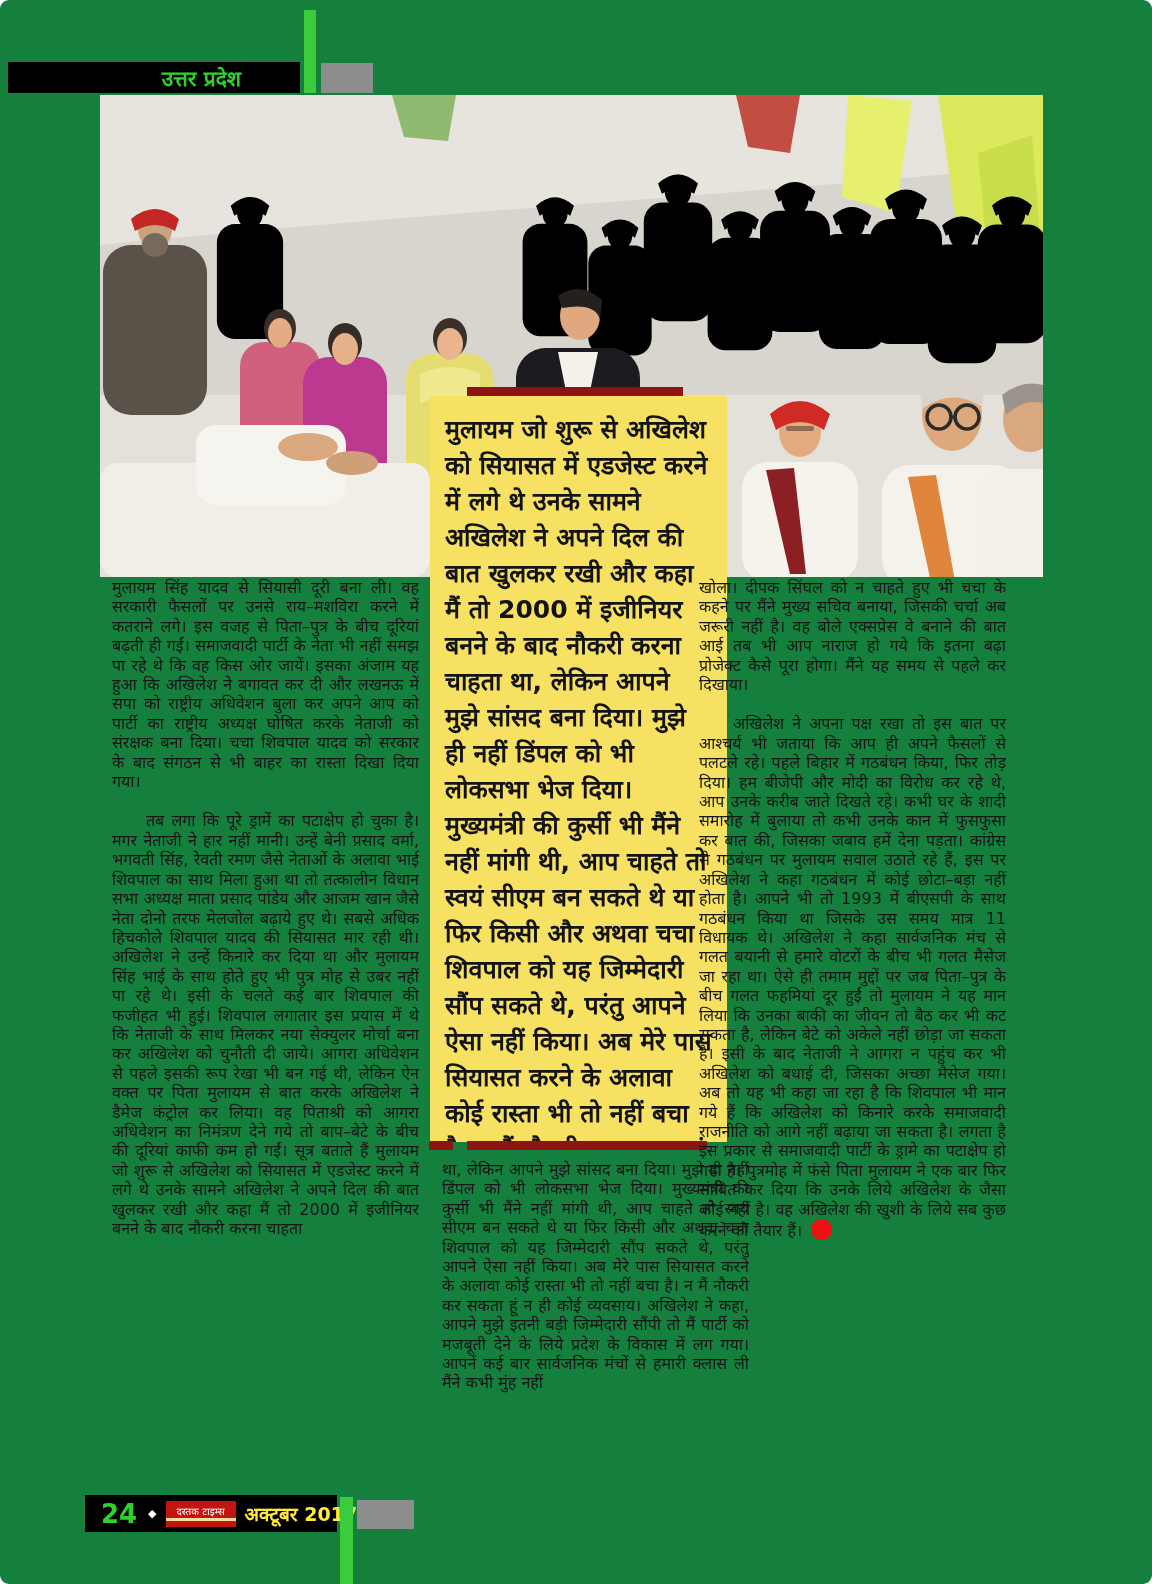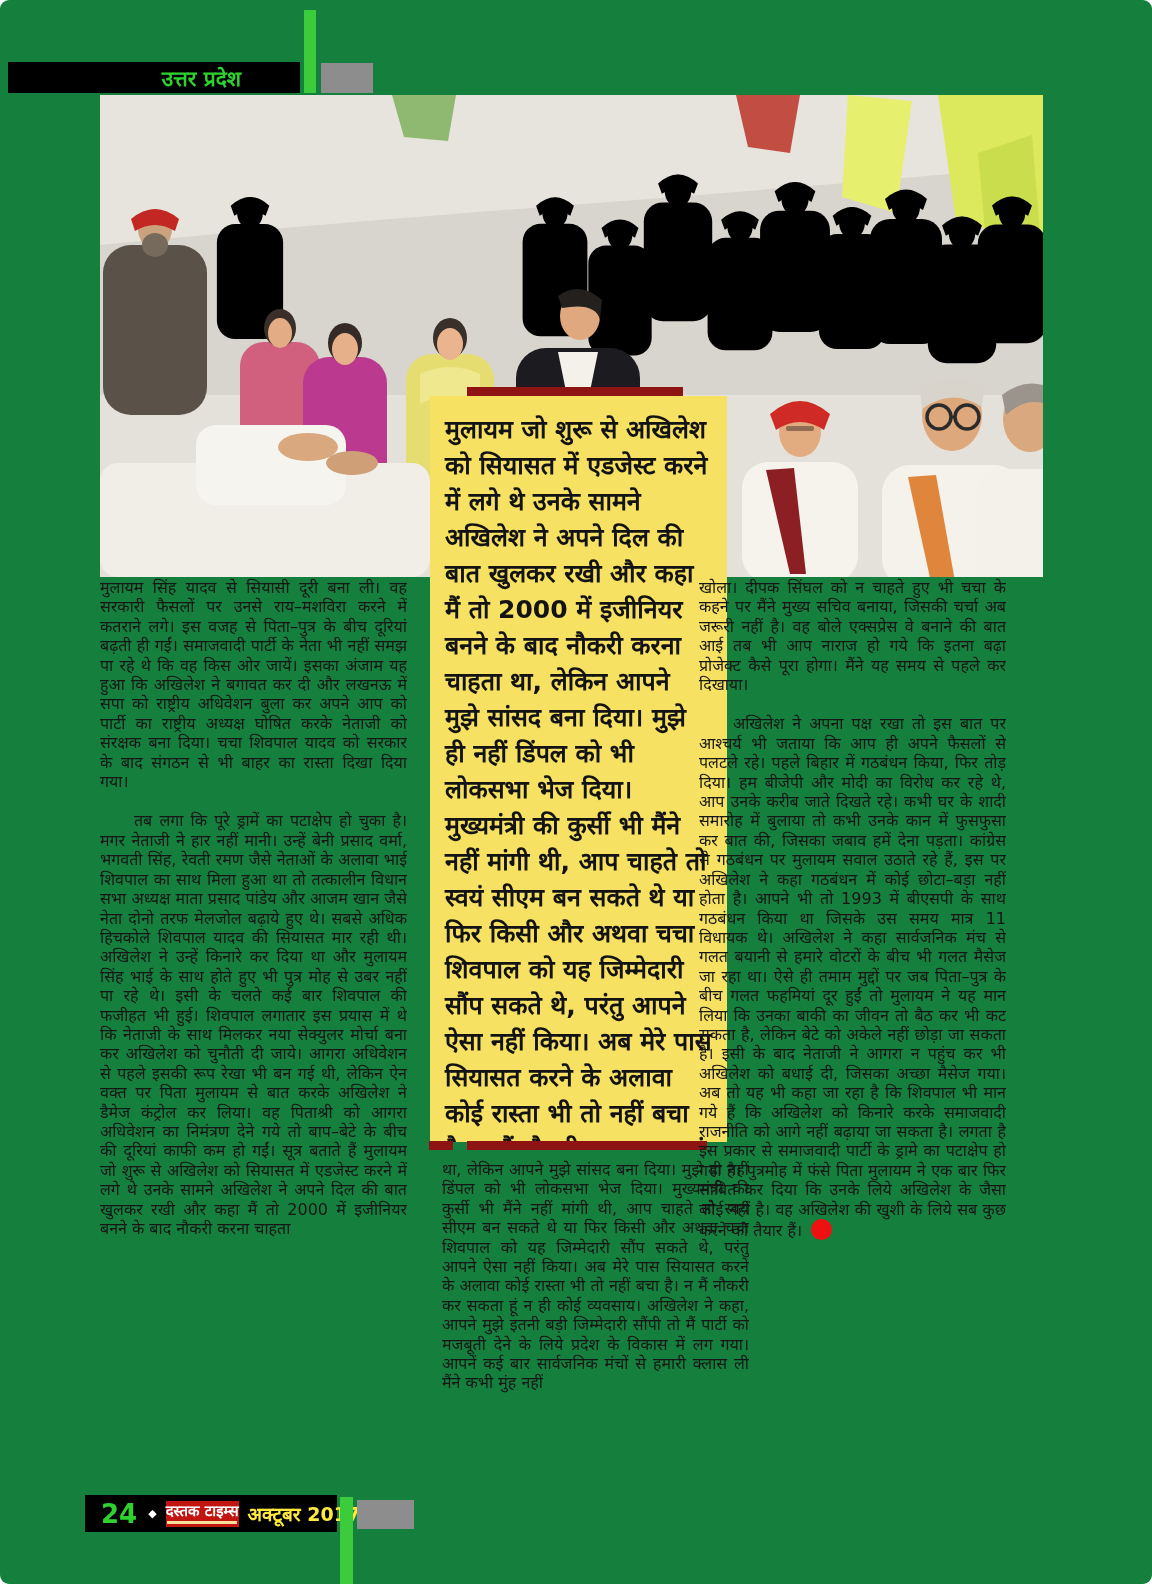--- a/index.html
+++ b/index.html
@@ -28,34 +28,34 @@
   .rule { position:absolute; background:#8e1414; height:10px; }
   .rule-top { left:467px; top:387px; width:216px; }
   .rule-bottom-small { left:429px; top:1141px; width:24px; height:9px; }
   .rule-bottom { left:467px; top:1141px; width:240px; height:9px; }
 
   
   .col { position:absolute; font-size:16px; line-height:19.4px; color:#161616;
     text-align:justify; overflow:hidden; }
   .col p { text-align:justify; }
   .col p.indent { text-indent:34px;margin-top:20px; }
-  .col-left   { left:100px; top:578px; width:307px; height:902px; }
+  .col-left   { left:112px; top:578px; width:307px; height:902px; }
   .col-middle { left:442px; top:1160px; width:307px; height:318px; }
   .col-right  { left:699px; top:578px; width:307px; height:894px; }
   .end-dot { display:inline-block; width:21px; height:21px; border-radius:50%;
     background:#ee1111; margin-left:9px; vertical-align:-4px; }
 
   
   .ftr-black-bar { position:absolute; left:85px; top:1495px; width:252px; height:37px;
-    background:#000; display:flex; align-items:center; padding-left:16px; }
+    background:#000; display:flex; align-items:center; padding-left:36px;justify-content:center; }
   .ftr-page-num { color:#2fd12f; font-size:26px; font-weight:bold; line-height:1; }
   .ftr-diamond { color:#ffffff; font-size:11px; margin:0 9px 0 11px; }
   .ftr-logo { background:#c21510; width:82px; height:26px; display:flex; flex-direction:column;
     align-items:center; justify-content:center; }
-  .ftr-logo .logo-text { color:#ffffff; font-size:15px; font-weight:bold; white-space:nowrap; line-height:1.1; }
+  .ftr-logo .logo-text { color:#ffffff; font-size:10px; font-weight:normal; white-space:nowrap; line-height:1.1; }
   .ftr-logo .logo-stripe { width:70px; height:3px; background:#f3df9a; margin-top:1px; }
   .ftr-date { color:#ffe93d; font-size:19px; font-weight:bold; margin-left:9px; white-space:nowrap; }
   .ftr-green-bar { position:absolute; left:340px; top:1497px; width:13px; height:87px; background:#3bcb3b; }
   .ftr-gray-box { position:absolute; left:357px; top:1500px; width:57px; height:29px; background:#8d8d8d; }
 </style>
 </head>
 <body>
 
 <div class="page">
 

